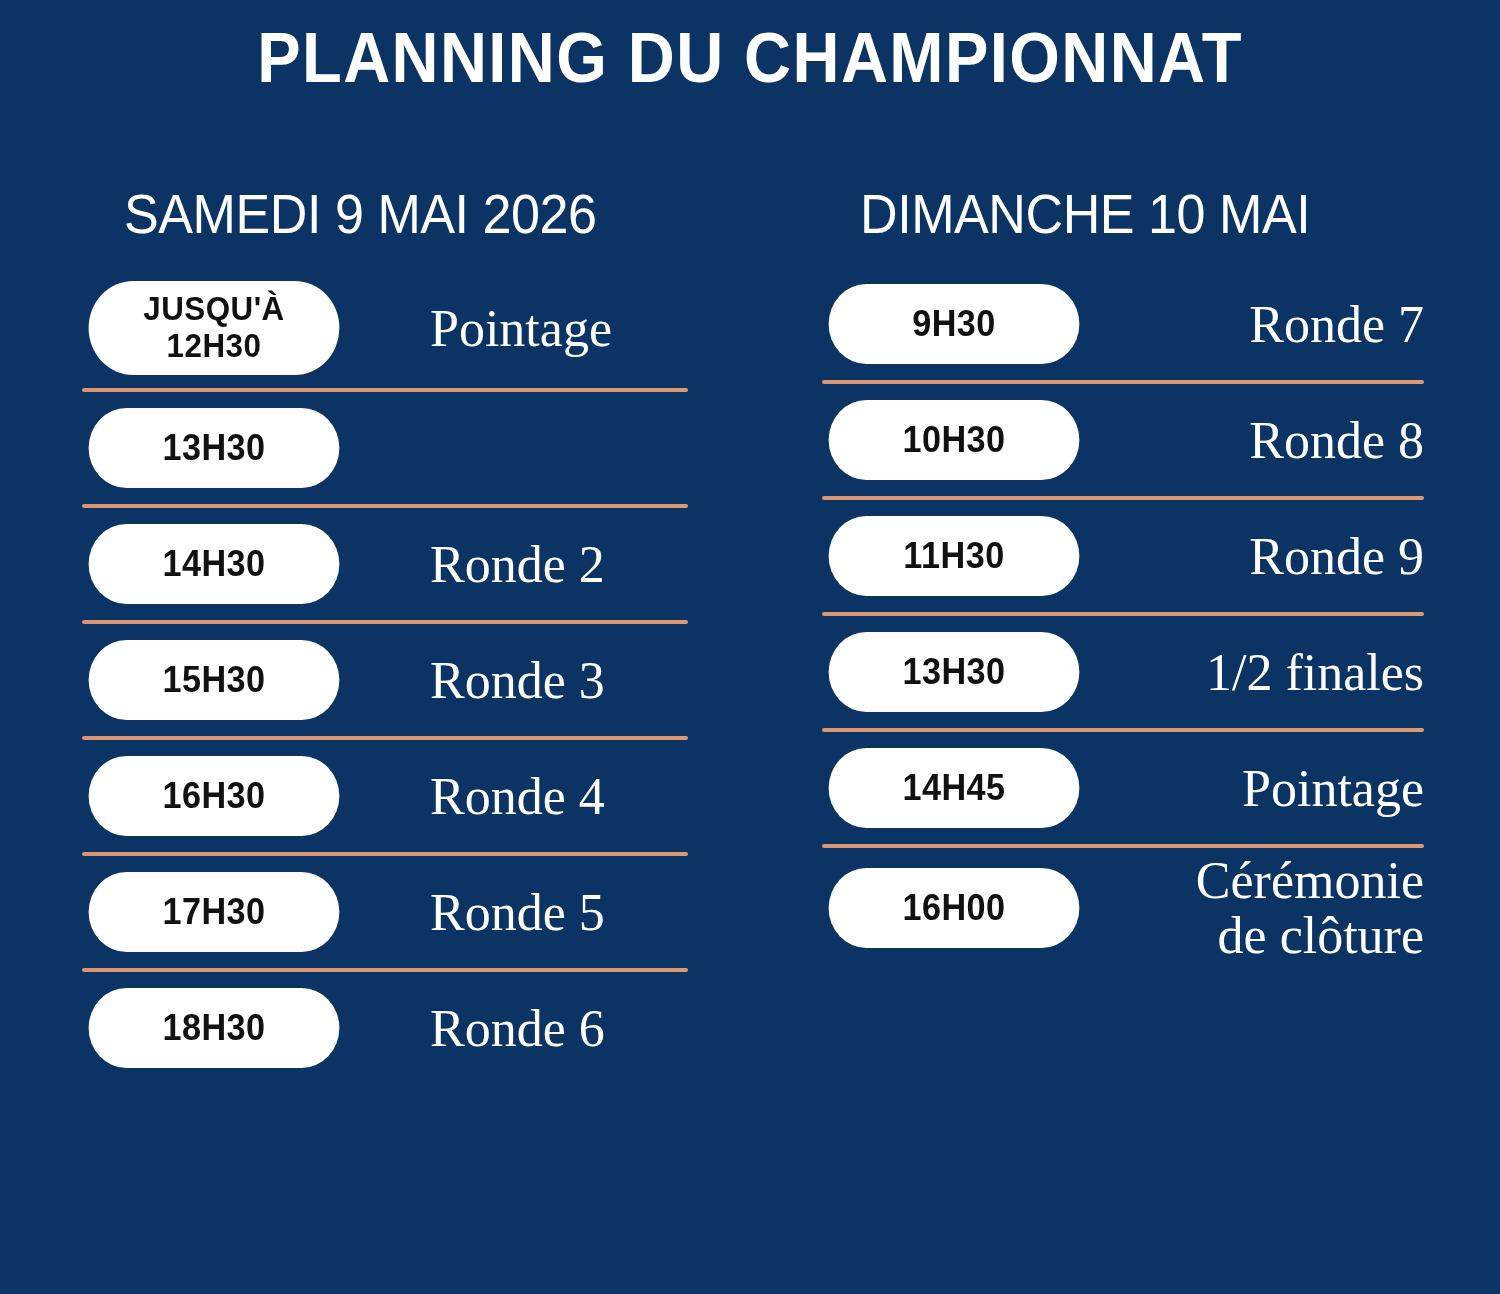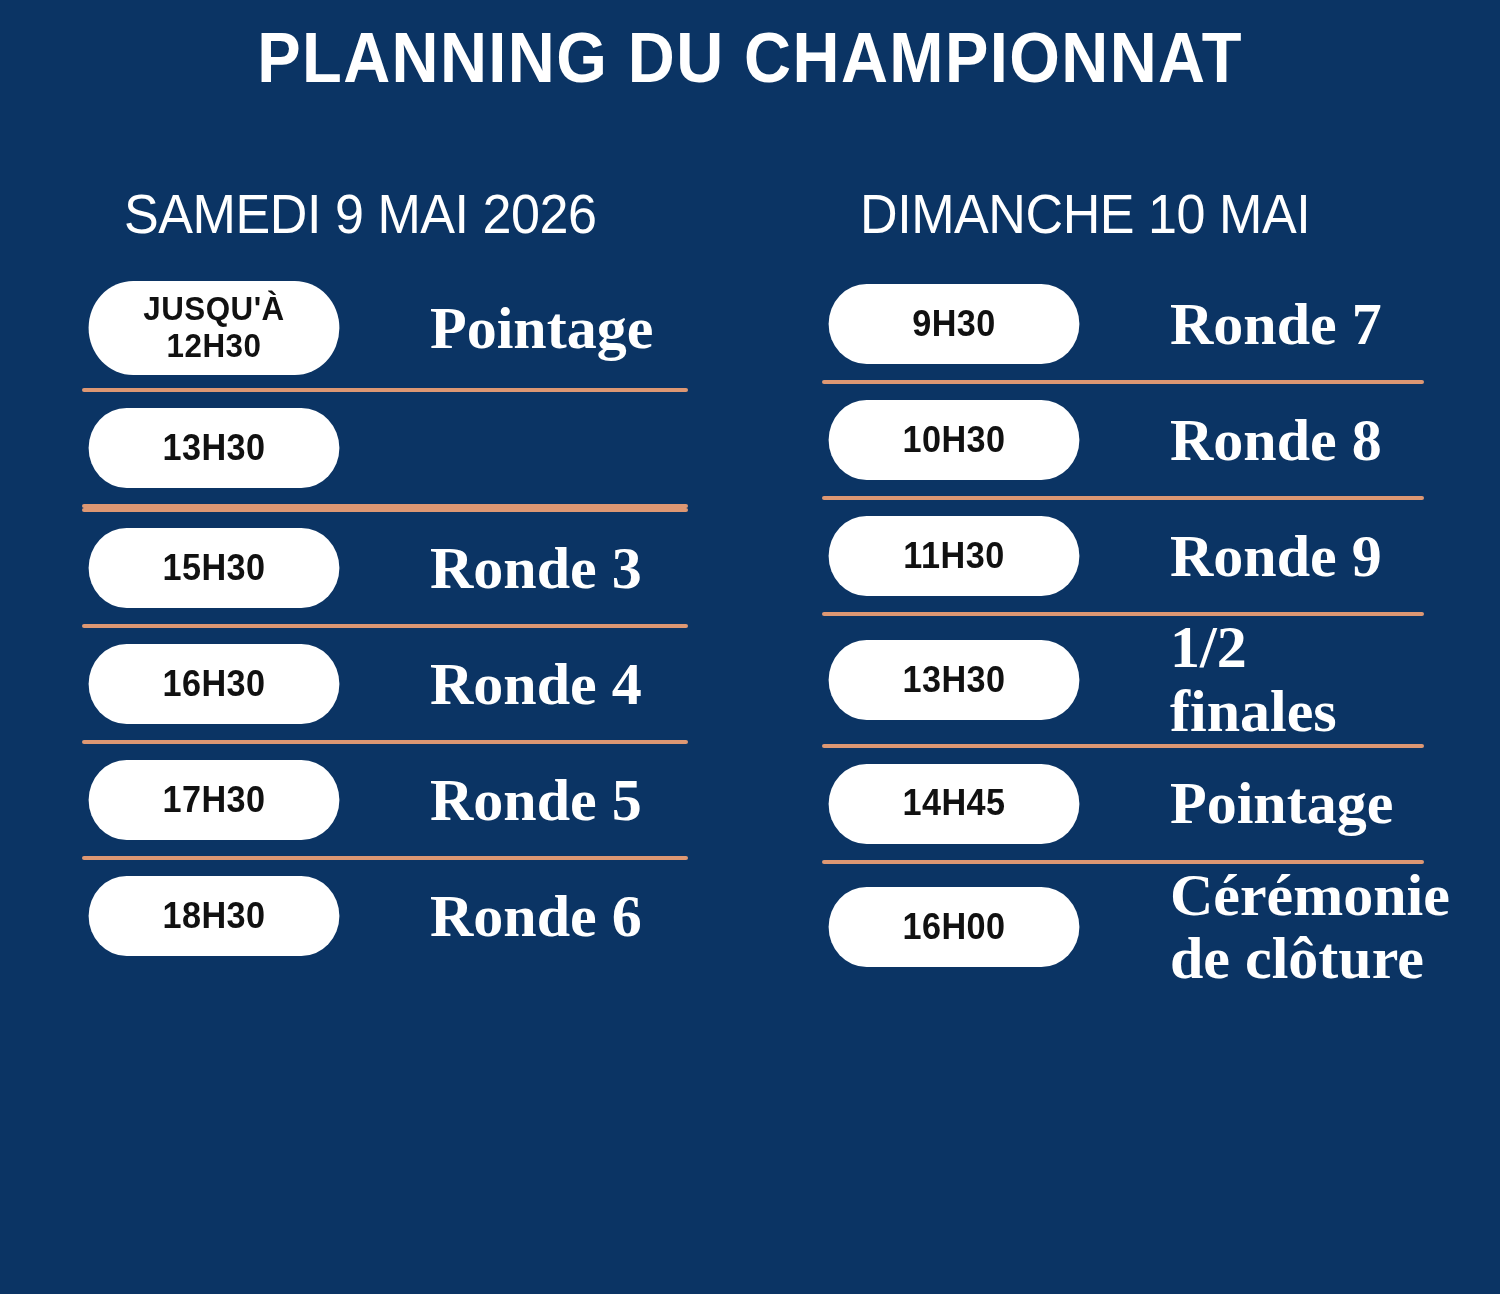--- a/index.html
+++ b/index.html
@@ -102,27 +102,27 @@
     box-sizing: border-box;
     transform: scaleX(0.95);
     transform-origin: center center;
   }
   .pill.two-line { font-size: 33px; }
 
   .label {
     flex: 1 1 auto;
     color: #ffffff;
     font-family: "Liberation Serif", serif;
-    font-weight: 700;
-    font-size: 60px;
+    font-weight: 400;
+    font-size: 52px;
     line-height: 1.06;
     padding-left: 84px;
     white-space: pre-line;
   }
-  .column.right .label { padding-left: 84px; }
+  .column.right .label { padding-left: 84px; text-align: right; }
 
   .divider {
     height: 4px;
     background: #dd9773;
     width: 100%;
     border-radius: 2px;
   }
 </style>
 </head>
 <body>
@@ -138,20 +138,24 @@
       <div class="rows">
           <div class="row tall">
             <div class="pill two-line">JUSQU'À<br>12H30</div>
             <div class="label">Pointage</div>
           </div>
           <div class="divider"></div>
           <div class="row">
             <div class="pill">13H30</div>
           </div>
           <div class="divider"></div>
+          <div class="row">
+            <div class="pill">14H30</div>
+            <div class="label">Ronde 2</div>
+          </div>
           <div class="divider"></div>
           <div class="row">
             <div class="pill">15H30</div>
             <div class="label">Ronde 3</div>
           </div>
           <div class="divider"></div>
           <div class="row">
             <div class="pill">16H30</div>
             <div class="label">Ronde 4</div>
           </div>

